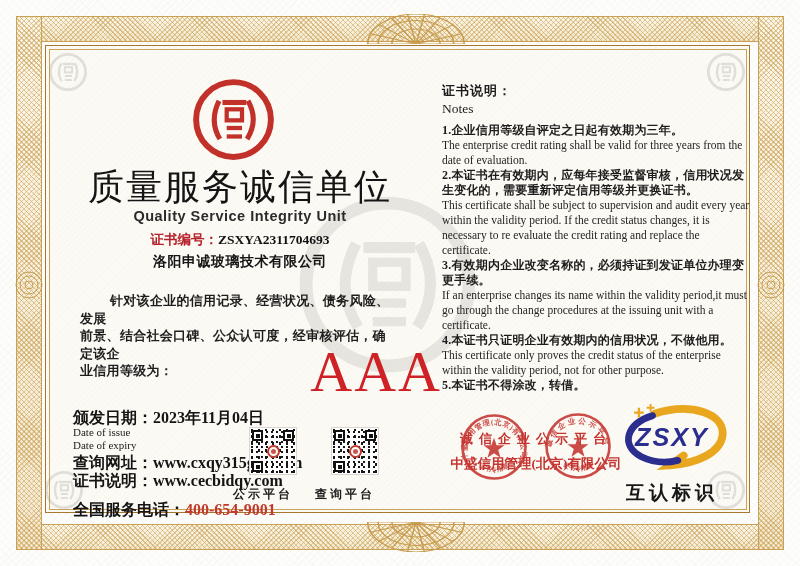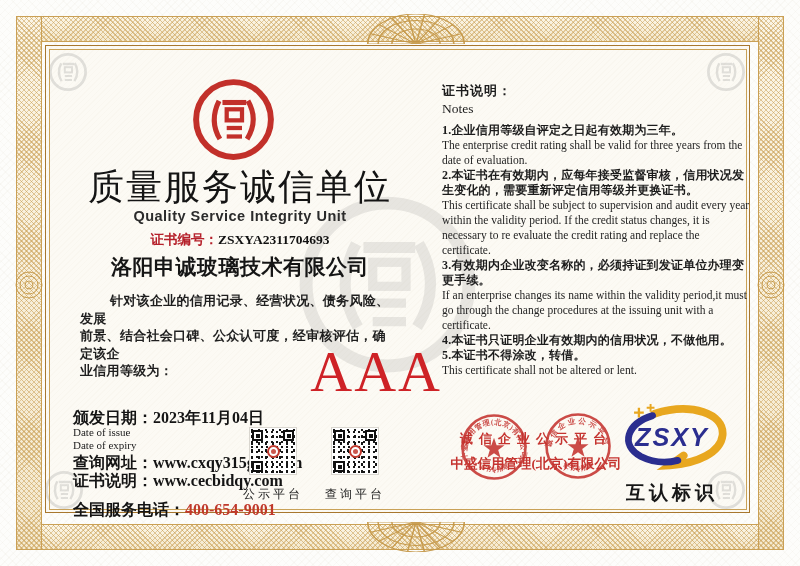--- a/index.html
+++ b/index.html
@@ -39,21 +39,21 @@
   .orn{color:#c49645;opacity:.9;}
 
   
   .logo-main{color:#c2302a;}
   .title{left:48px;top:163px;width:384px;text-align:center;font-size:36px;font-weight:400;
     color:#141414;letter-spacing:2px;white-space:nowrap;}
   .subtitle{left:48px;top:208px;width:384px;text-align:center;font-size:14.5px;font-weight:700;
     color:#2b2b2b;font-family:"Liberation Sans",sans-serif;letter-spacing:.5px;}
   .certno{left:48px;top:231px;width:384px;text-align:center;font-size:13.5px;font-weight:700;color:#111;}
   .certno .lbl{color:#b5202a;}
-  .company{left:48px;top:253px;width:384px;text-align:center;font-size:21px;font-weight:700;
+  .company{left:48px;top:253px;width:384px;text-align:center;font-size:14px;font-weight:700;
     color:#151515;letter-spacing:.5px;white-space:nowrap;}
   .body-par{left:80px;top:292px;width:318px;font-size:13px;font-weight:700;color:#1e1e1e;
     line-height:17.5px;letter-spacing:.3px;}
   .body-par .l1{text-indent:30px;}
   .rating{left:48px;top:341px;width:394px;text-align:right;font-size:58px;font-weight:400;
     color:#ce2226;letter-spacing:2px;line-height:62px;}
 
   
   .info{left:73px;top:411px;width:235px;color:#141414;}
   .row-cn{font-size:16px;font-weight:700;line-height:14.5px;white-space:nowrap;}
@@ -68,21 +68,21 @@
        mask:repeating-linear-gradient(90deg,#000 0 2px,transparent 2px 5px);}
   .qn2{position:absolute;inset:1px;background:repeating-linear-gradient(90deg,#161616 0 2px,transparent 2px 7px);
        -webkit-mask:repeating-linear-gradient(0deg,#000 0 3px,transparent 3px 7px);
        mask:repeating-linear-gradient(0deg,#000 0 3px,transparent 3px 7px);}
   .f{position:absolute;width:11px;height:11px;border:2px solid #111;background:#fff;box-sizing:border-box;}
   .f::after{content:"";position:absolute;inset:1.5px;background:#111;}
   .f-tl{left:2px;top:2px;} .f-tr{right:2px;top:2px;} .f-bl{left:2px;bottom:2px;}
   .qdot{position:absolute;left:50%;top:50%;width:13px;height:13px;margin:-6.5px 0 0 -6.5px;
     background:#fff;border:2px solid #c23a2e;border-radius:50%;box-sizing:border-box;}
   .qdot::after{content:"";position:absolute;inset:2px;border-radius:50%;background:rgba(194,58,46,.85);}
-  .qr-label{position:absolute;width:80px;text-align:center;font-size:12px;font-weight:400;
+  .qr-label{position:absolute;width:80px;text-align:left;font-size:12px;font-weight:700;
     color:#1a1a1a;letter-spacing:3px;}
 
   
   .notes{left:442px;top:82px;width:308px;color:#1c1c1c;}
   .notes-h-cn{font-size:13px;font-weight:700;letter-spacing:1px;}
   .notes-h-en{font-size:13.5px;margin-top:1px;margin-bottom:6px;}
   .note-cn{font-size:12px;font-weight:700;line-height:15px;letter-spacing:.2px;}
   .note-en{font-size:11.5px;line-height:15px;color:#242424;}
 
   
@@ -211,22 +211,22 @@
   <div class="abs notes">
     <div class="notes-h-cn">证书说明：</div>
     <div class="notes-h-en">Notes</div>
     <div class="note-cn">1.企业信用等级自评定之日起有效期为三年。</div>
     <div class="note-en">The enterprise credit rating shall be valid for three years from the date of evaluation.</div>
     <div class="note-cn">2.本证书在有效期内，应每年接受监督审核，信用状况发生变化的，需要重新评定信用等级并更换证书。</div>
     <div class="note-en">This certificate shall be subject to supervision and audit every year within the validity period. If the credit status changes, it is necessary to re evaluate the credit rating and replace the certificate.</div>
     <div class="note-cn">3.有效期内企业改变名称的，必须持证到发证单位办理变更手续。</div>
     <div class="note-en">If an enterprise changes its name within the validity period,it must go through the change procedures at the issuing unit with a certificate.</div>
     <div class="note-cn">4.本证书只证明企业有效期内的信用状况，不做他用。</div>
+    <div class="note-en">This certificate only proves the credit status of the enterprise within the validity period, not for other purpose.</div>
     <div class="note-cn">5.本证书不得涂改，转借。</div>
-    <div class="note-en">This certificate shall not be altered or lent.</div>
   </div>
 
   <div class="abs org-lines">
     <div class="org1">诚信企业公示平台</div>
     <div class="org2">中盛信用管理(北京)有限公司</div>
   </div>
 
   <svg class="seal" style="left:459px;top:412px;" width="70" height="70" viewBox="0 0 120 120">
     <circle cx="60" cy="60" r="54" fill="none" stroke="#c53430" stroke-width="4.5"></circle>
     <path id="arcL1" d="M14 78 A47 47 0 1 1 106 78" fill="none"></path>

